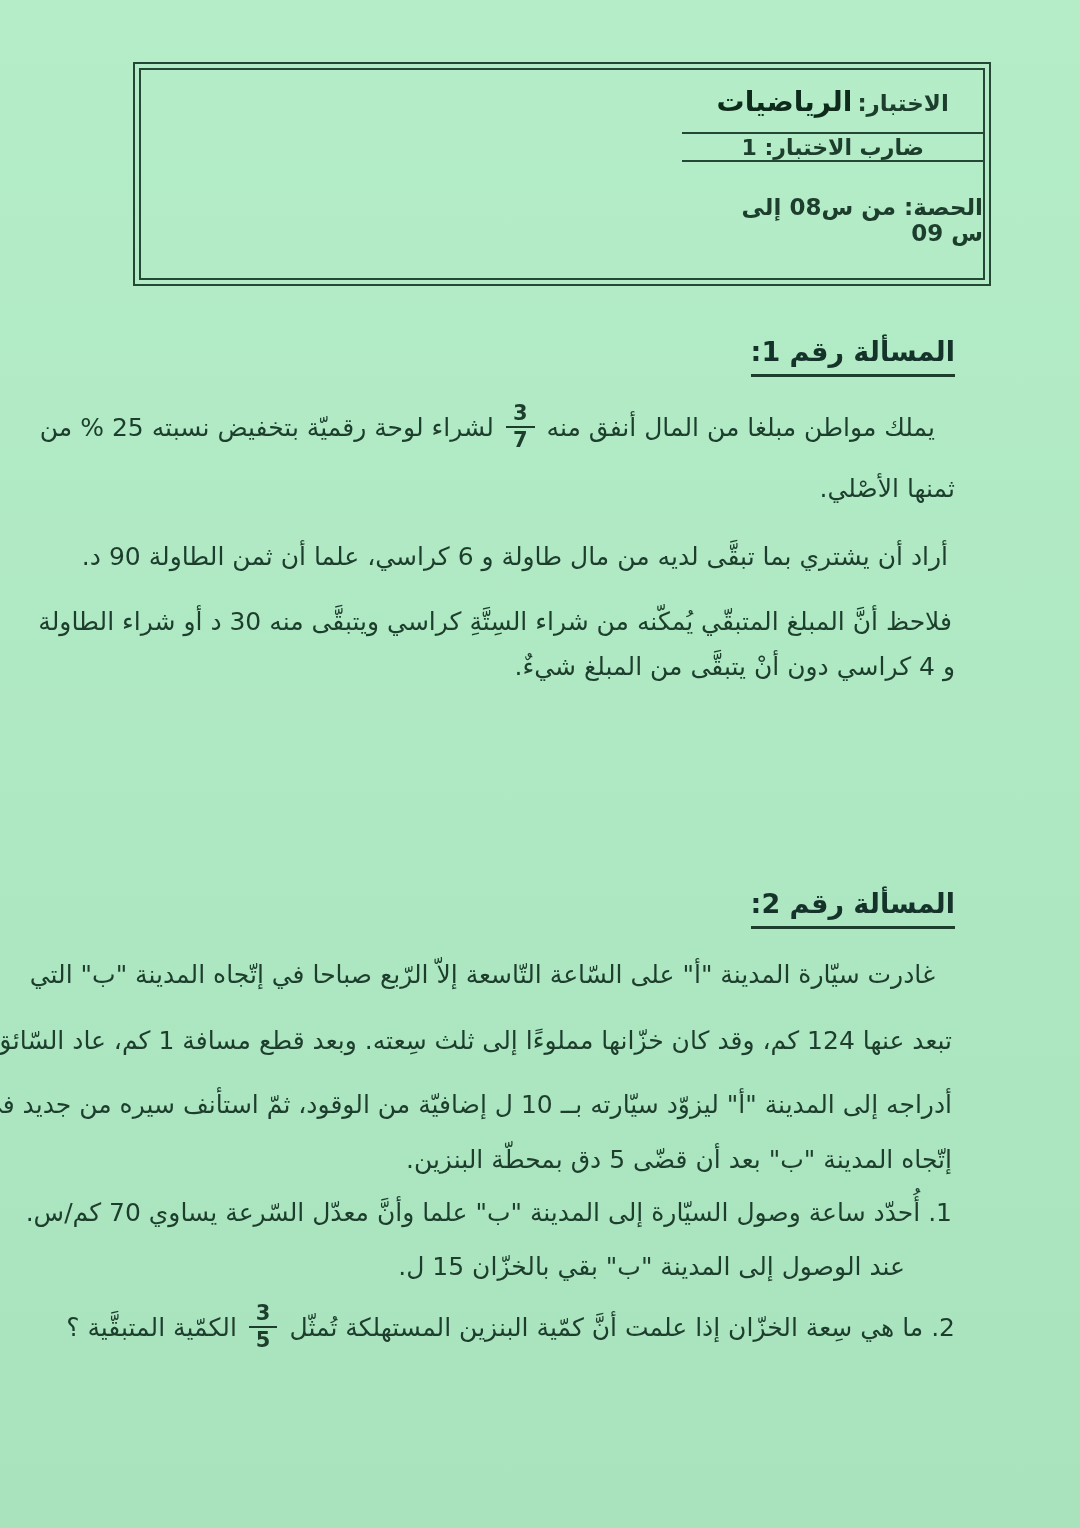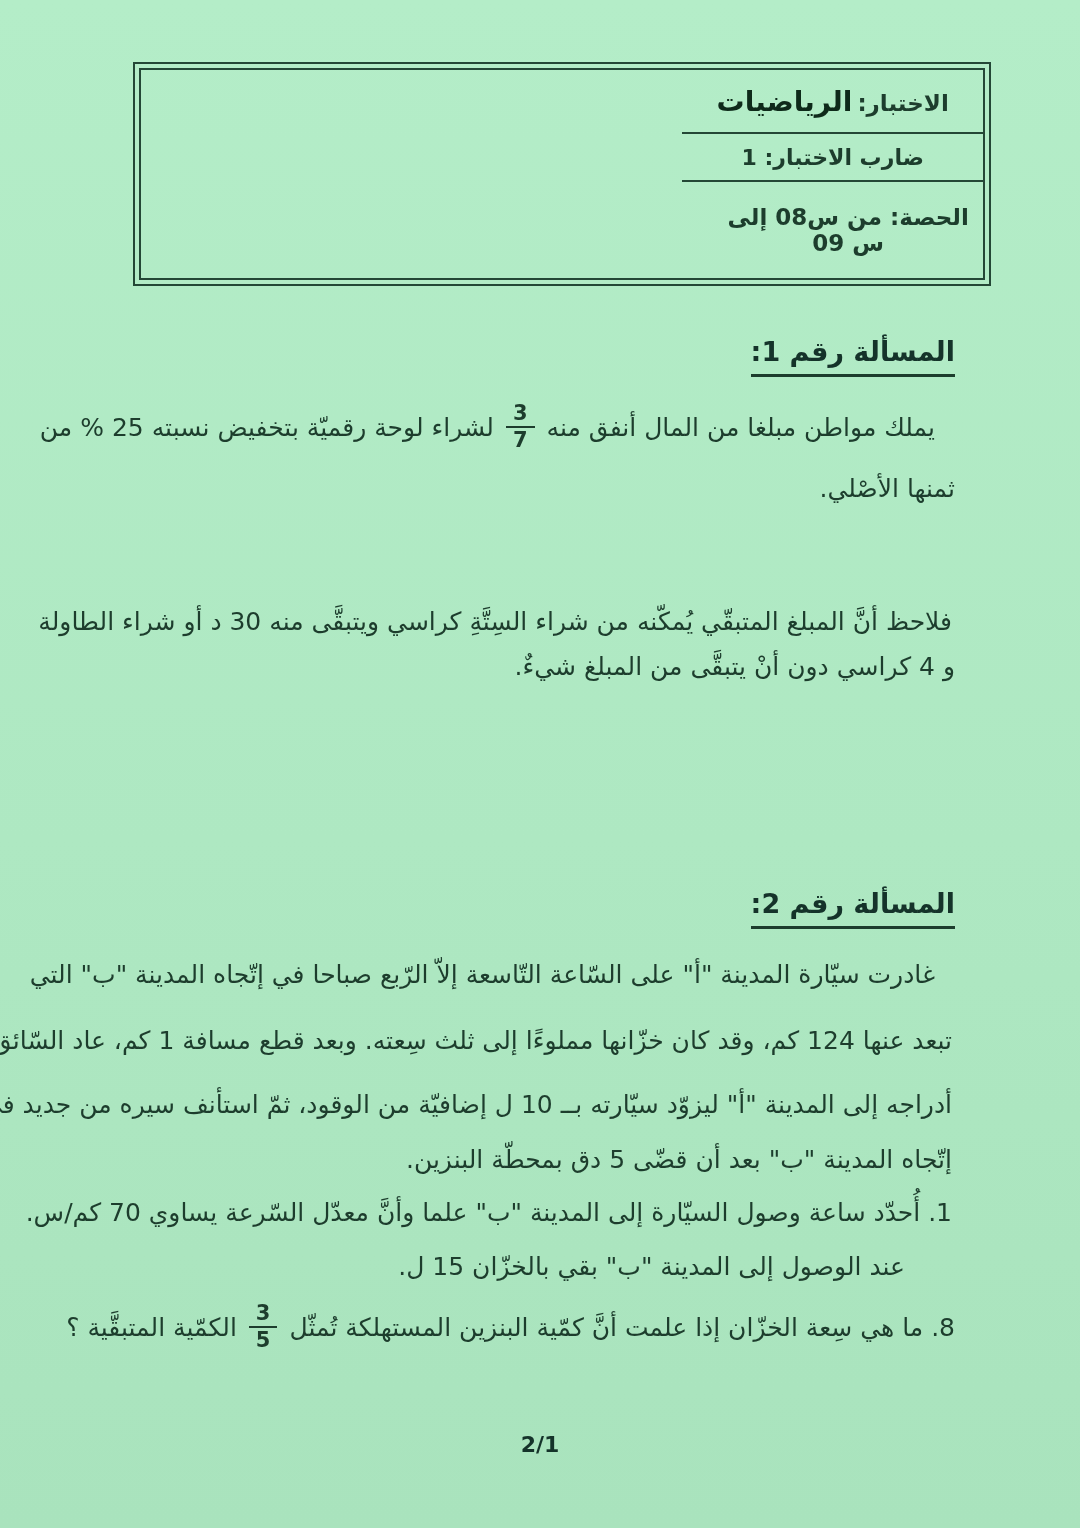--- a/index.html
+++ b/index.html
@@ -37,27 +37,26 @@
     box-sizing: border-box;
   }
   .hdr-left-col { 
     width: 35.7%;
     display: flex; flex-direction: column;
     box-sizing: border-box;
   }
   .hdr-cell {
     display: flex; flex-direction: column;
     align-items: center; justify-content: center;
-    text-align: center;
     box-sizing: border-box;
   }
   .cell-republic { height: 108px; border-bottom: 2px solid #244736; gap: 1px; }
   .cell-contest  { flex: 1; gap: 6px; }
   .cell-exam     { height: 64px; border-bottom: 2px solid #244736; }
-  .cell-coef     { height: 48px; border-bottom: 2px solid #244736; }
+  .cell-coef     { height: 28px; border-bottom: 2px solid #244736; }
   .cell-session  { flex: 1; padding-left: 31px; }
   .t-republic { font-size: 23px; font-weight: bold; color: #13301f; }
   .t-stars    { font-size: 17px; letter-spacing: 2px; color: #13301f; line-height: 1; }
   .t-ministry { font-size: 23px; font-weight: bold; color: #13301f; }
   .t-contest  { font-size: 25px; font-weight: bold; color: #0e2a1a; }
   .t-year     { font-size: 25px; font-weight: bold; color: #0e2a1a; }
   .t-examlabel{ font-size: 23px; font-weight: bold; }
   .t-examval  { font-size: 28px; font-weight: bold; color: #0e2a1a; }
   .t-coef     { font-size: 22px; font-weight: bold; }
   .t-session  { font-size: 23px; font-weight: bold; }
@@ -133,20 +132,21 @@
     <span>يملك مواطن مبلغا من المال أنفق منه</span>
     <span class="frac">
       <span class="num">3</span>
       <span class="den">7</span>
     </span>
     <span>لشراء لوحة رقميّة بتخفيض نسبته 25 % من</span>
   </div>
 
   <div class="tline" style="top:474px;margin-left:46px;">ثمنها الأصْلي.</div>
 
+  <div class="tline" style="top:542px; right:132px;">أراد أن يشتري بما تبقَّى لديه من مال طاولة و 6 كراسي، علما أن ثمن الطاولة 90 د.</div>
 
   <div class="tline just" style="top:607px; right:128px;">
     <span>فلاحظ أنَّ المبلغ المتبقّي يُمكّنه من شراء السِتَّةِ كراسي ويتبقَّى منه 30 د أو شراء الطاولة</span>
   </div>
 
   <div class="tline" style="top:652px;margin-left:32px;">و 4 كراسي دون أنْ يتبقَّى من المبلغ شيءٌ.</div>
 
 
   <div class="tline" style="top:888px;">
     <span class="ptitle">المسألة رقم 2:</span>
@@ -161,23 +161,22 @@
   <div class="tline just" style="top:1090px; right:128px;">
     <span>أدراجه إلى المدينة "أ" ليزوّد سيّارته بــ 10 ل إضافيّة من الوقود، ثمّ استأنف سيره من جديد في</span>
   </div>
   <div class="tline" style="top:1145px; right:128px;">إتّجاه المدينة "ب" بعد أن قضّى 5 دق بمحطّة البنزين.</div>
 
   <div class="tline" style="top:1198px; right:128px;">1. أُحدّد ساعة وصول السيّارة إلى المدينة "ب" علما وأنَّ معدّل السّرعة يساوي 70 كم/س.</div>
 
   <div class="tline" style="top:1252px; right:175px;">عند الوصول إلى المدينة "ب" بقي بالخزّان 15 ل.</div>
 
   <div class="tline fracline" style="top:1296px; height:62px;">
-    <span>8. ما هي سِعة الخزّان إذا علمت أنَّ كمّية البنزين المستهلكة تُمثّل</span>
+    <span>2. ما هي سِعة الخزّان إذا علمت أنَّ كمّية البنزين المستهلكة تُمثّل</span>
     <span class="frac">
       <span class="num">3</span>
       <span class="den">5</span>
     </span>
     <span>الكمّية المتبقَّية ؟</span>
   </div>
 
-  <div class="footer-page">2/1</div>
 
 </div>
 
 </body></html>

